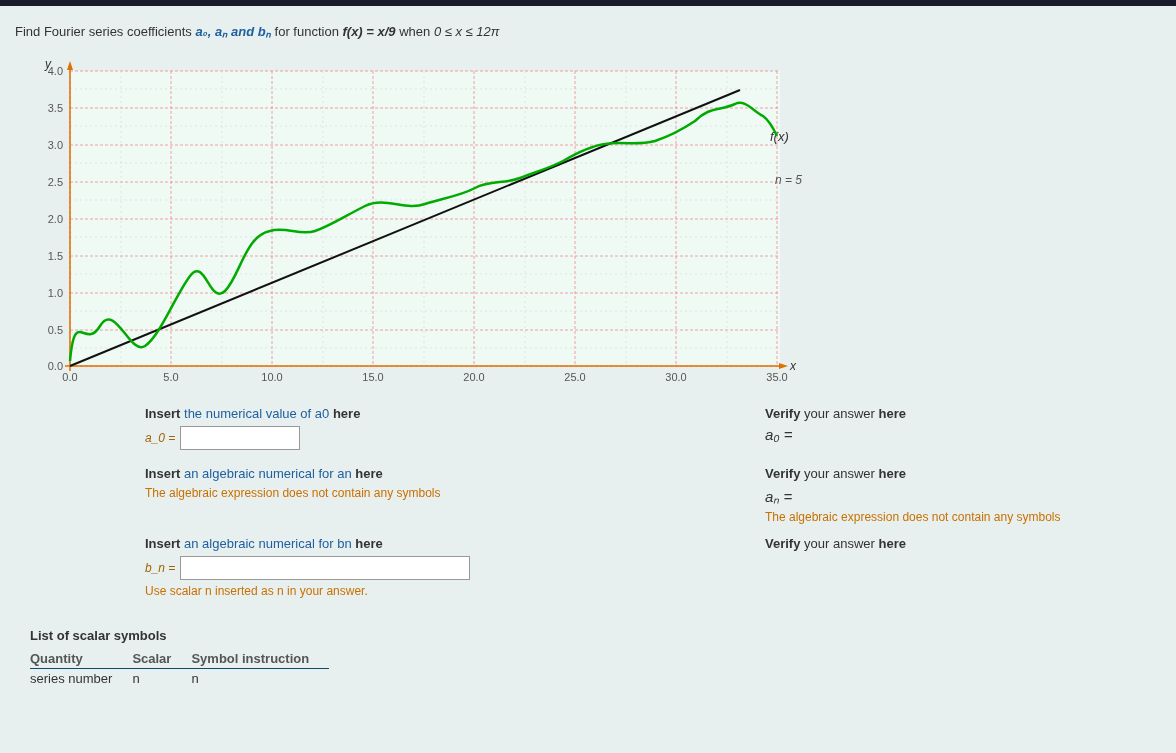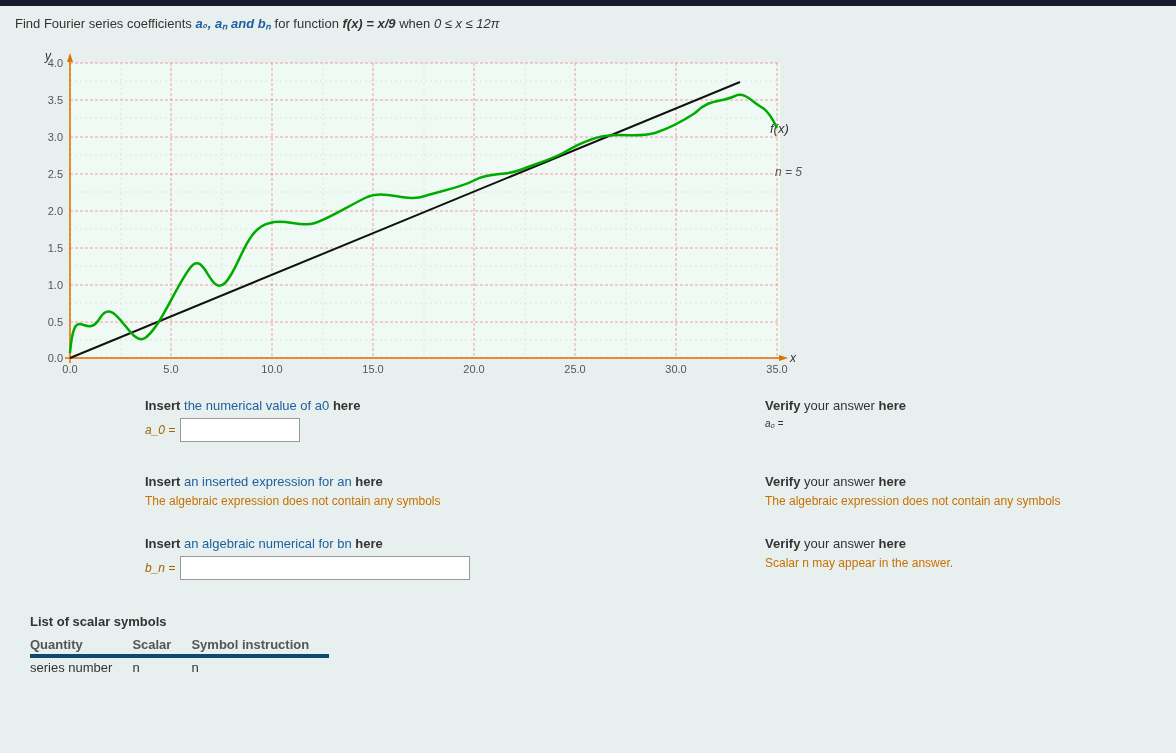--- a/index.html
+++ b/index.html
@@ -11,21 +11,21 @@
       width: 1176px;
       min-height: 753px;
       overflow-x: hidden;
     }
     .top-bar {
       background: #1a1a2e;
       height: 6px;
       width: 100%;
     }
     .header {
-      padding: 8px 15px 6px;
+      padding: 16px 15px 6px;
       font-size: 13px;
       color: #333;
     }
     .content-area {
       display: flex;
       flex-direction: column;
       padding: 0 15px;
     }
     
     .chart-container {
@@ -35,21 +35,21 @@
       height: 330px;
     }
     .chart-svg {
       width: 820px;
       height: 330px;
     }
     
     .form-sections {
       display: flex;
       flex-direction: column;
-      gap: 28px;
+      gap: 12px;
       padding-left: 130px;
     }
     .form-row {
       display: flex;
       align-items: flex-start;
       justify-content: space-between;
     }
     .form-left {
       flex: 0 0 600px;
     }
@@ -94,21 +94,21 @@
     }
     .verify-label {
       font-size: 13px;
       margin-bottom: 5px;
     }
     .verify-label .keyword {
       font-weight: bold;
     }
     .verify-math {
       font-style: italic;
-      font-size: 10px;
+      font-size: 15px;
       color: #333;
       margin-bottom: 4px;
     }
     .verify-hint {
       font-size: 12px;
       color: #c87000;
     }
     
     .bottom-list {
       margin-top: 30px;
@@ -121,21 +121,21 @@
       margin-bottom: 6px;
     }
     .list-table {
       border-collapse: collapse;
       font-size: 13px;
     }
     .list-table th {
       text-align: left;
       padding: 2px 20px 2px 0;
       color: #555;
-      border-bottom: 4px solid #0c4a6e;
+      border-bottom: 1px solid #0c4a6e;
     }
     .list-table td {
       padding: 2px 20px 2px 0;
       color: #333;
     }
   </style>
 </head>
 <body>
 
 <div class="top-bar"></div>
@@ -246,52 +246,53 @@
           <span> <span>your answer</span> </span><span style="font-weight:bold;">here</span>
         </div>
         <div class="verify-math">a₀ =</div>
       </div>
     </div>
 
     <div class="form-row">
       <div class="form-left">
         <div class="form-label">
           <span class="keyword">Insert</span>
-          <span> </span><span style="color:#2060a0;">an inserted expression for an</span>
+          <span> </span><span style="color:#2060a0;">an algebraic numerical for an</span>
           <span> <span style="font-weight:bold;">here</span></span>
         </div>
         <div class="hint-text">The algebraic expression does not contain any symbols</div>
       </div>
       <div class="form-right">
         <div class="verify-label">
           <span class="keyword">Verify</span>
           <span> <span>your answer</span> </span><span style="font-weight:bold;">here</span>
         </div>
+        <div class="verify-math">aₙ =</div>
         <div class="verify-hint">The algebraic expression does not contain any symbols</div>
       </div>
     </div>
 
     <div class="form-row">
       <div class="form-left">
         <div class="form-label">
           <span class="keyword">Insert</span>
           <span> </span><span style="color:#2060a0;">an algebraic numerical for bn</span>
           <span> <span style="font-weight:bold;">here</span></span>
         </div>
         <div class="input-row">
           <span class="input-label">b_n =</span>
           <input type="text" class="form-input input-long" value="" style="">
         </div>
+        <div class="hint-text">Use scalar n inserted as n in your answer.</div>
       </div>
       <div class="form-right">
         <div class="verify-label">
           <span class="keyword">Verify</span>
           <span> <span>your answer</span> </span><span style="font-weight:bold;">here</span>
         </div>
-        <div class="verify-hint">Scalar n may appear in the answer.</div>
       </div>
     </div>
 
   </div>
 
   <div class="bottom-list">
     <div class="list-title">List of scalar symbols</div>
     <table class="list-table">
       <thead>
         <tr>

